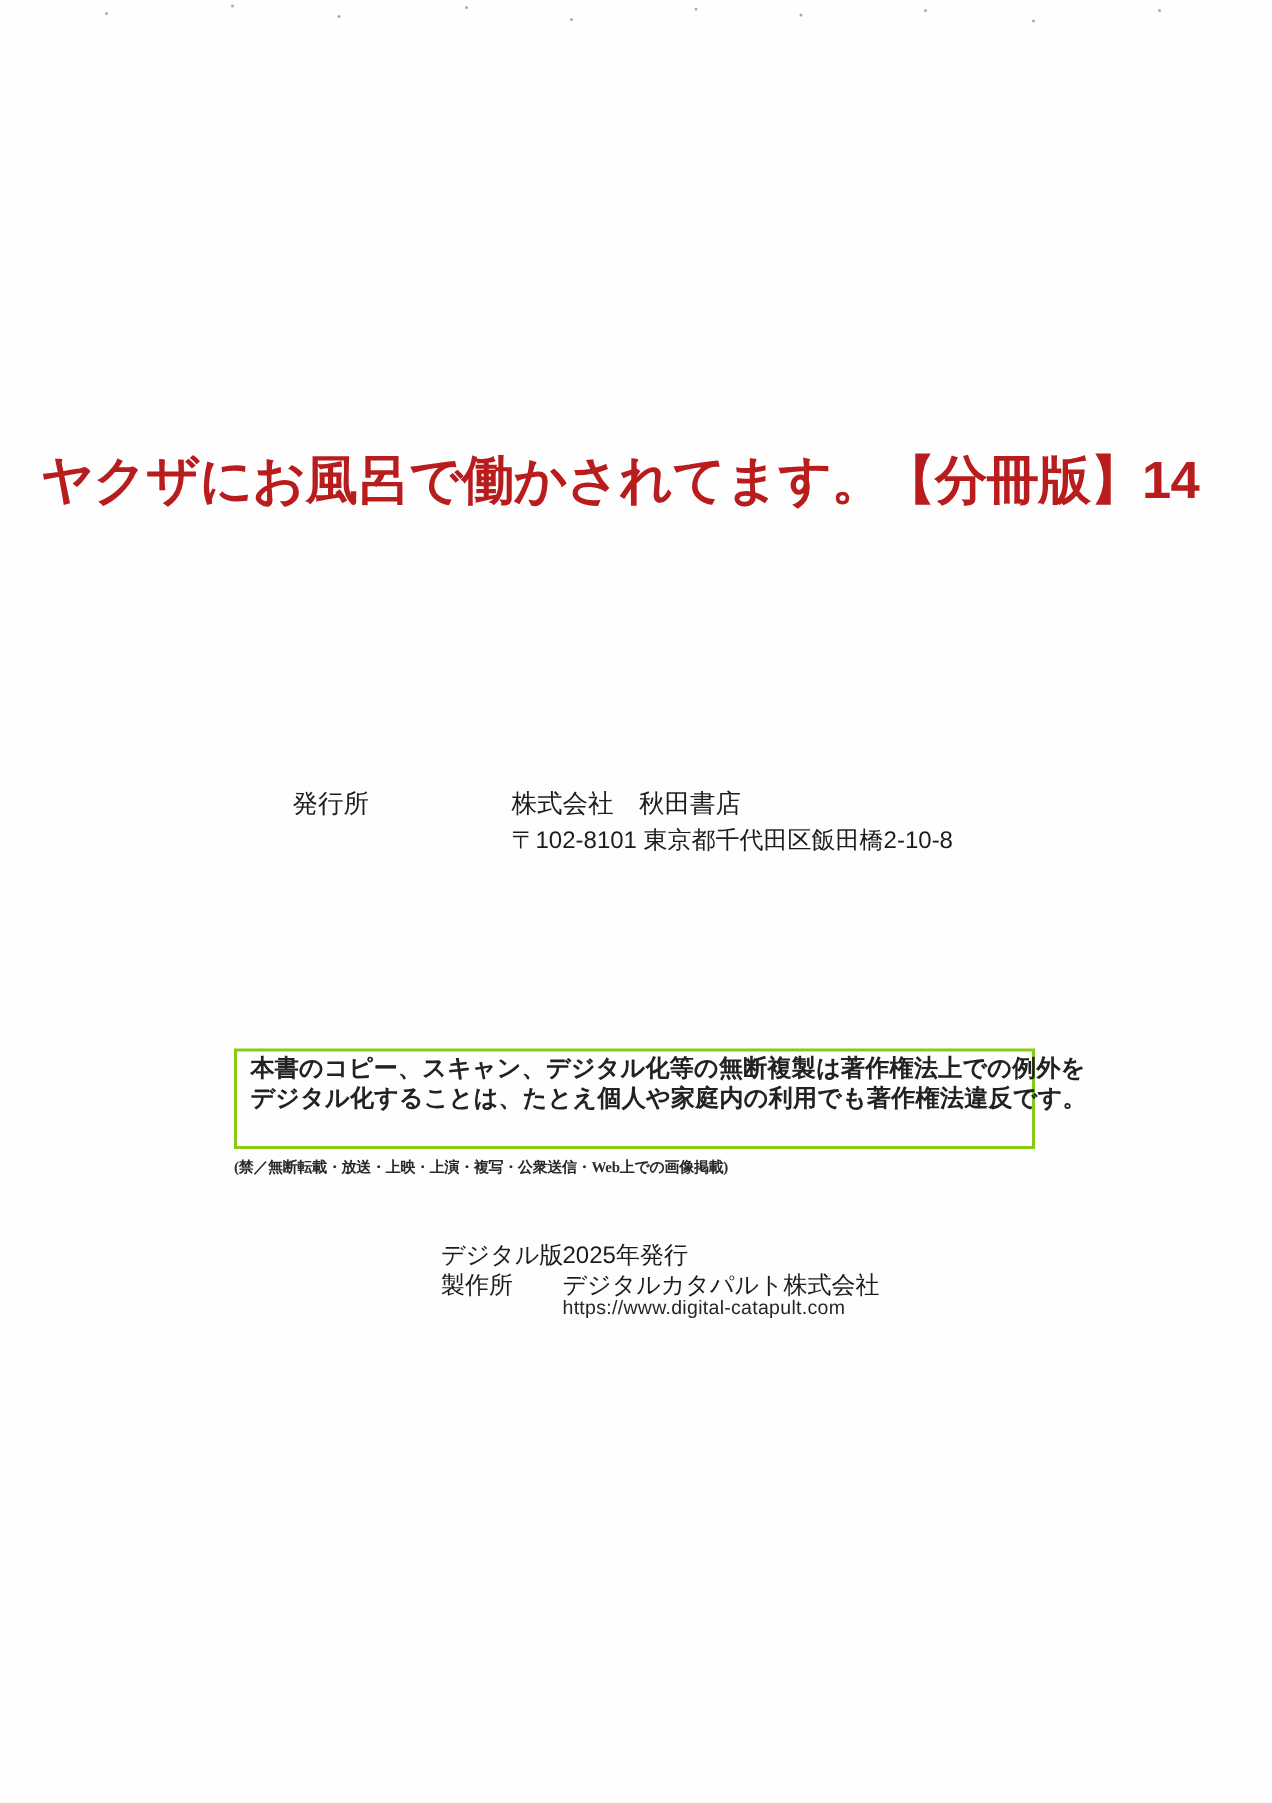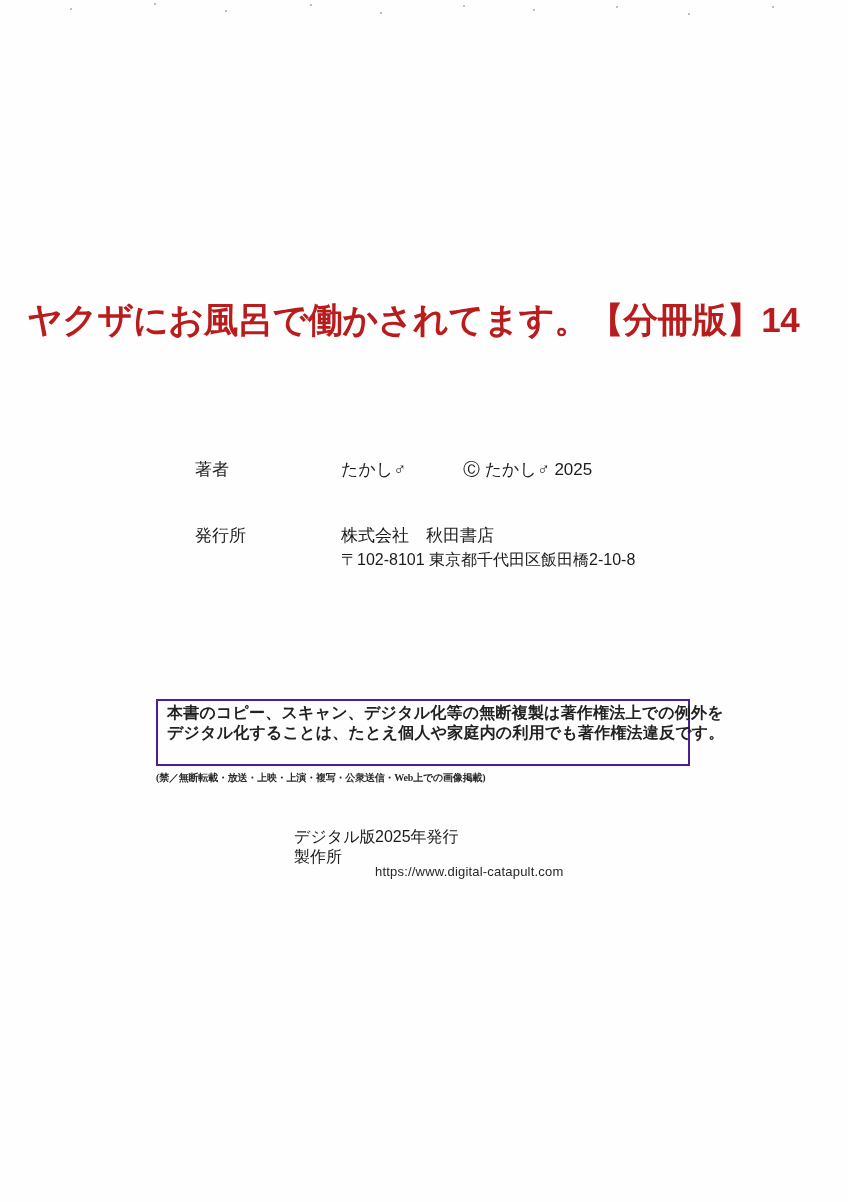--- a/index.html
+++ b/index.html
@@ -52,21 +52,21 @@
   .row-house     { top: 524px; }
   .row-address   { top: 550px; font-size: 16px; }
 
   
   .copyright-box {
     position: absolute;
     left: 156px;
     top: 699px;
     width: 534px;
     height: 67px;
-    border: 2px solid #4c1d95;
+    border: 2px solid #84cc16;
     padding: 2px 9px;
     font-family: "Liberation Serif", "DejaVu Serif", serif;
     font-weight: 600;
     font-size: 16px;
     line-height: 20px;
     letter-spacing: 0.2px;
     color: #222;
     white-space: nowrap;
   }
 
@@ -110,25 +110,20 @@
   <div class="dot" style="left:310px; top:4px;"></div>
   <div class="dot" style="left:380px; top:12px;"></div>
   <div class="dot" style="left:463px; top:5px;"></div>
   <div class="dot" style="left:533px; top:9px;"></div>
   <div class="dot" style="left:616px; top:6px;"></div>
   <div class="dot" style="left:688px; top:13px;"></div>
   <div class="dot" style="left:772px; top:6px;"></div>
 
   <div class="book-title">ヤクザにお風呂で働かされてます。【分冊版】14</div>
 
-  <div class="info-row row-author">
-    <span class="lbl">著者</span>
-    <span class="val">たかし♂</span>
-    <span class="extra">Ⓒ たかし♂ 2025</span>
-  </div>
 
 
   <div class="info-row row-house">
     <span class="lbl">発行所</span>
     <span class="val">株式会社　秋田書店</span>
   </div>
 
   <div class="info-row row-address">
     <span class="val">〒102-8101 東京都千代田区飯田橋2-10-8</span>
   </div>
@@ -140,19 +135,20 @@
 
   <div class="prohibition-note">(禁／無断転載・放送・上映・上演・複写・公衆送信・Web上での画像掲載)</div>
 
   <div class="digital-row row-digital">
     <span class="lbl">デジタル版</span>
     <span class="val">2025年発行</span>
   </div>
 
   <div class="digital-row row-producer">
     <span class="lbl">製作所</span>
+    <span class="val">デジタルカタパルト株式会社</span>
   </div>
 
   <div class="digital-row row-url">
     <span class="val">https://www.digital-catapult.com</span>
   </div>
 
 </div>
 
 </body></html>

